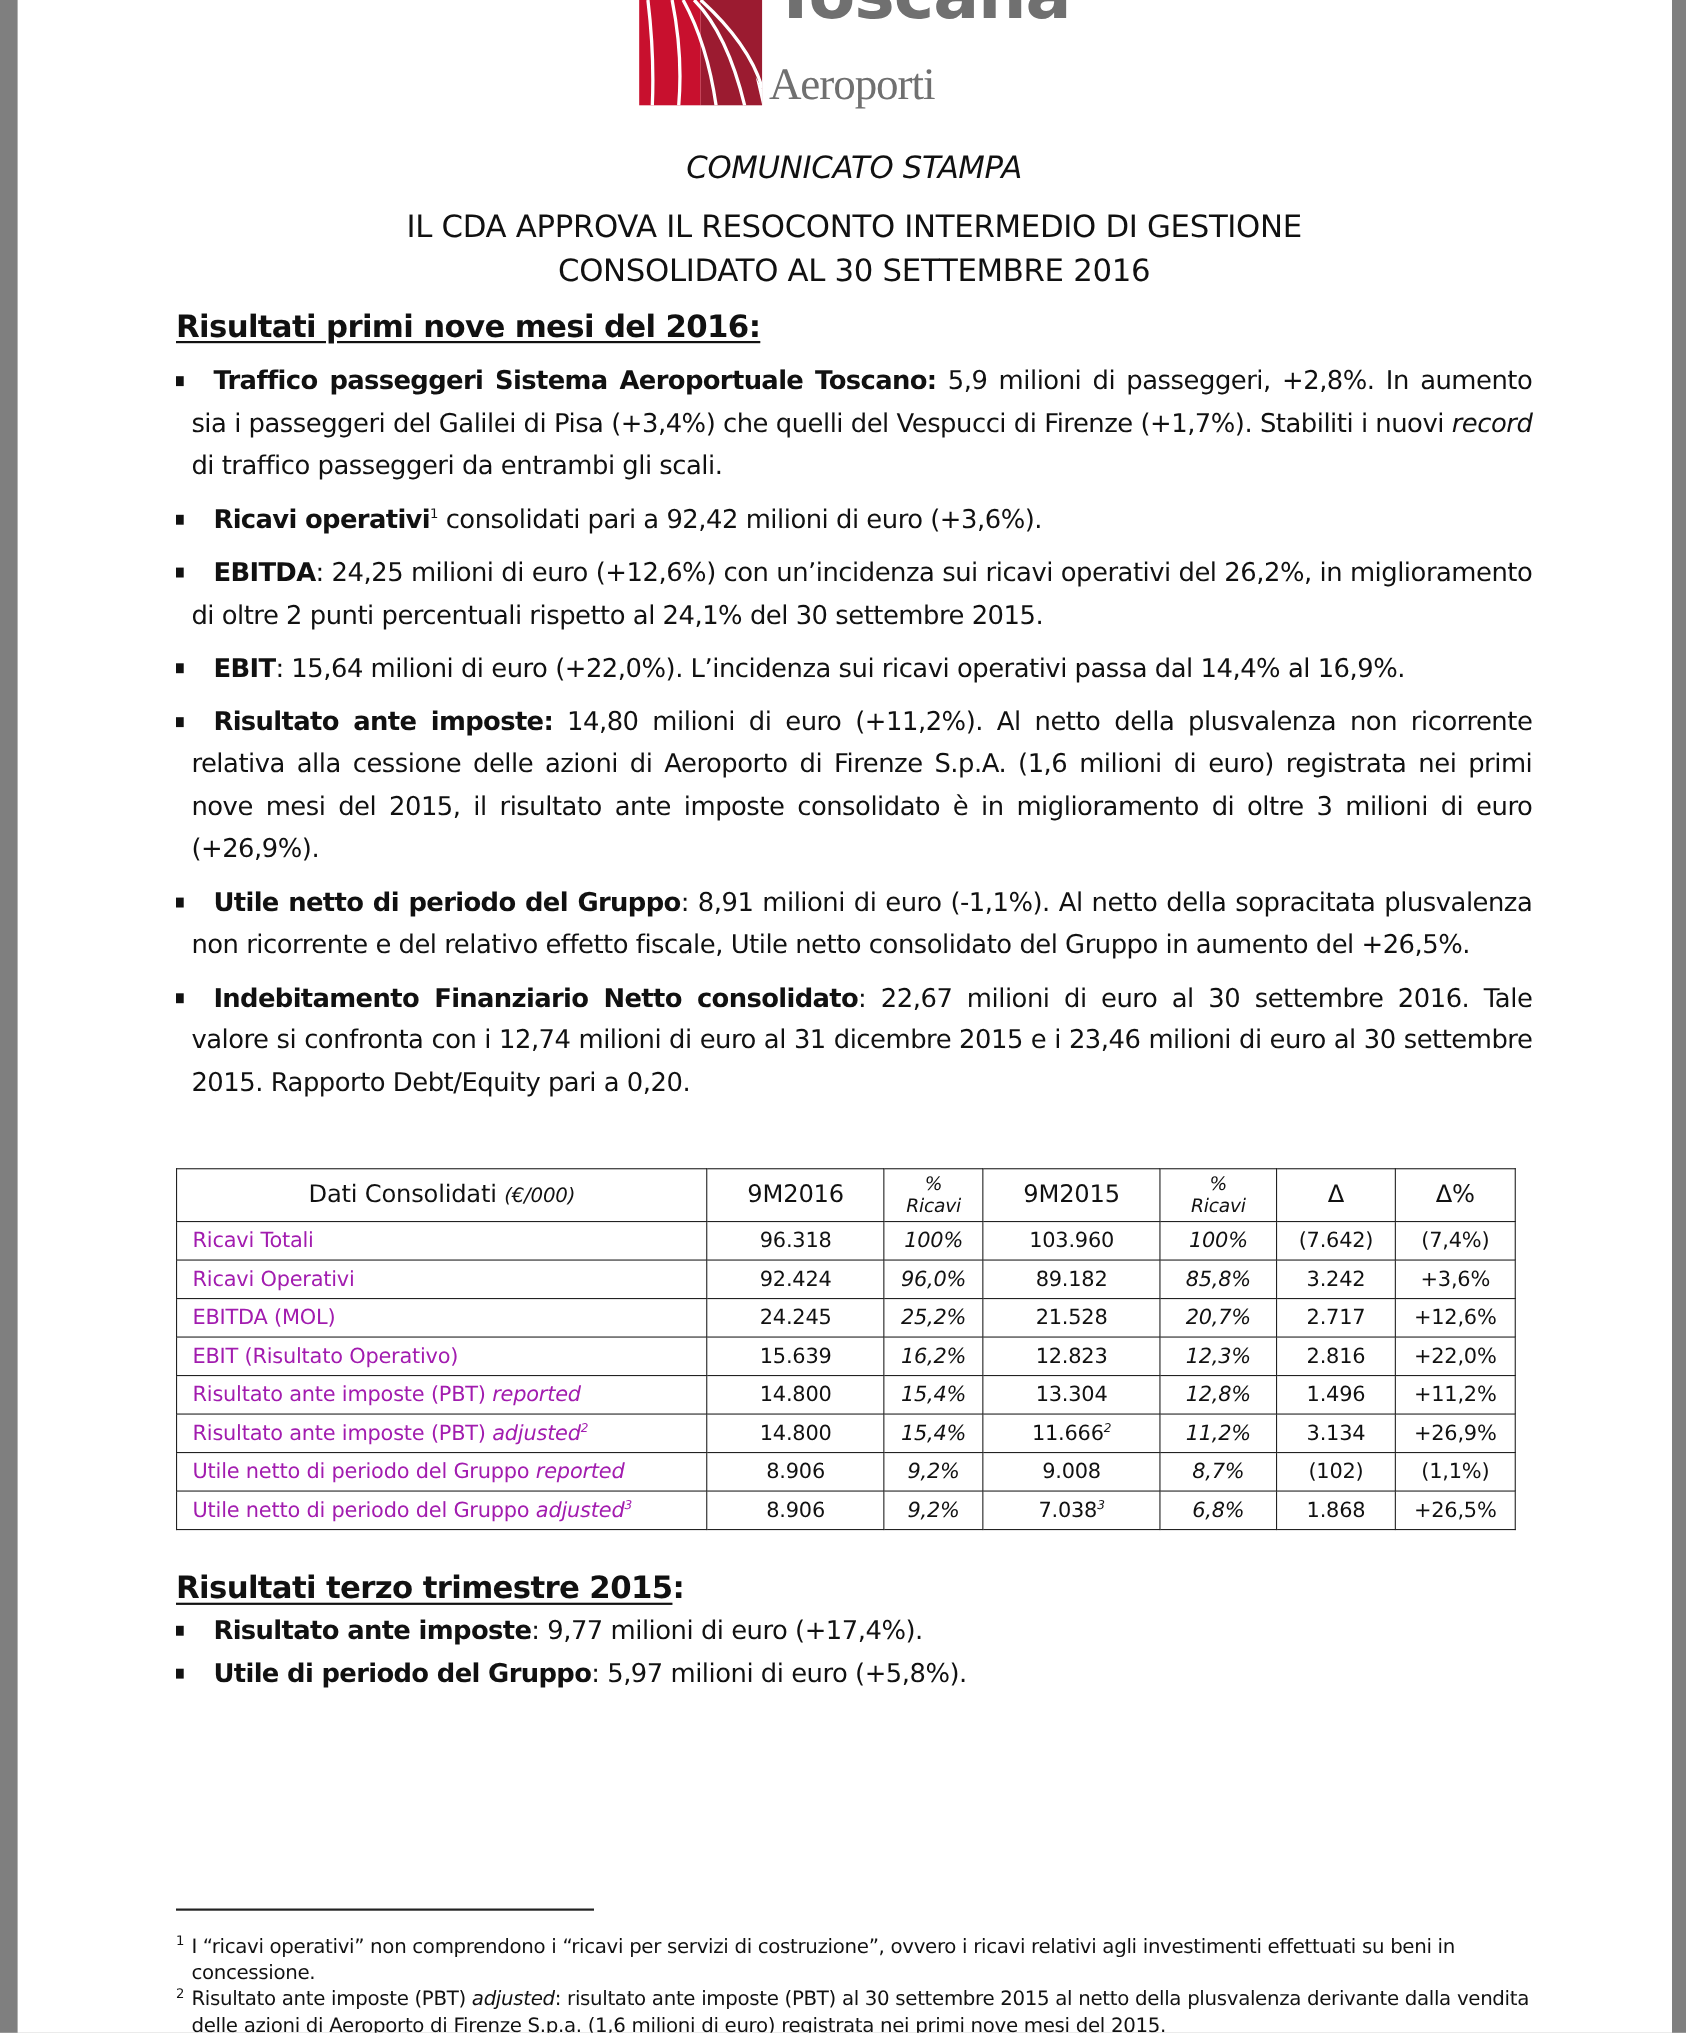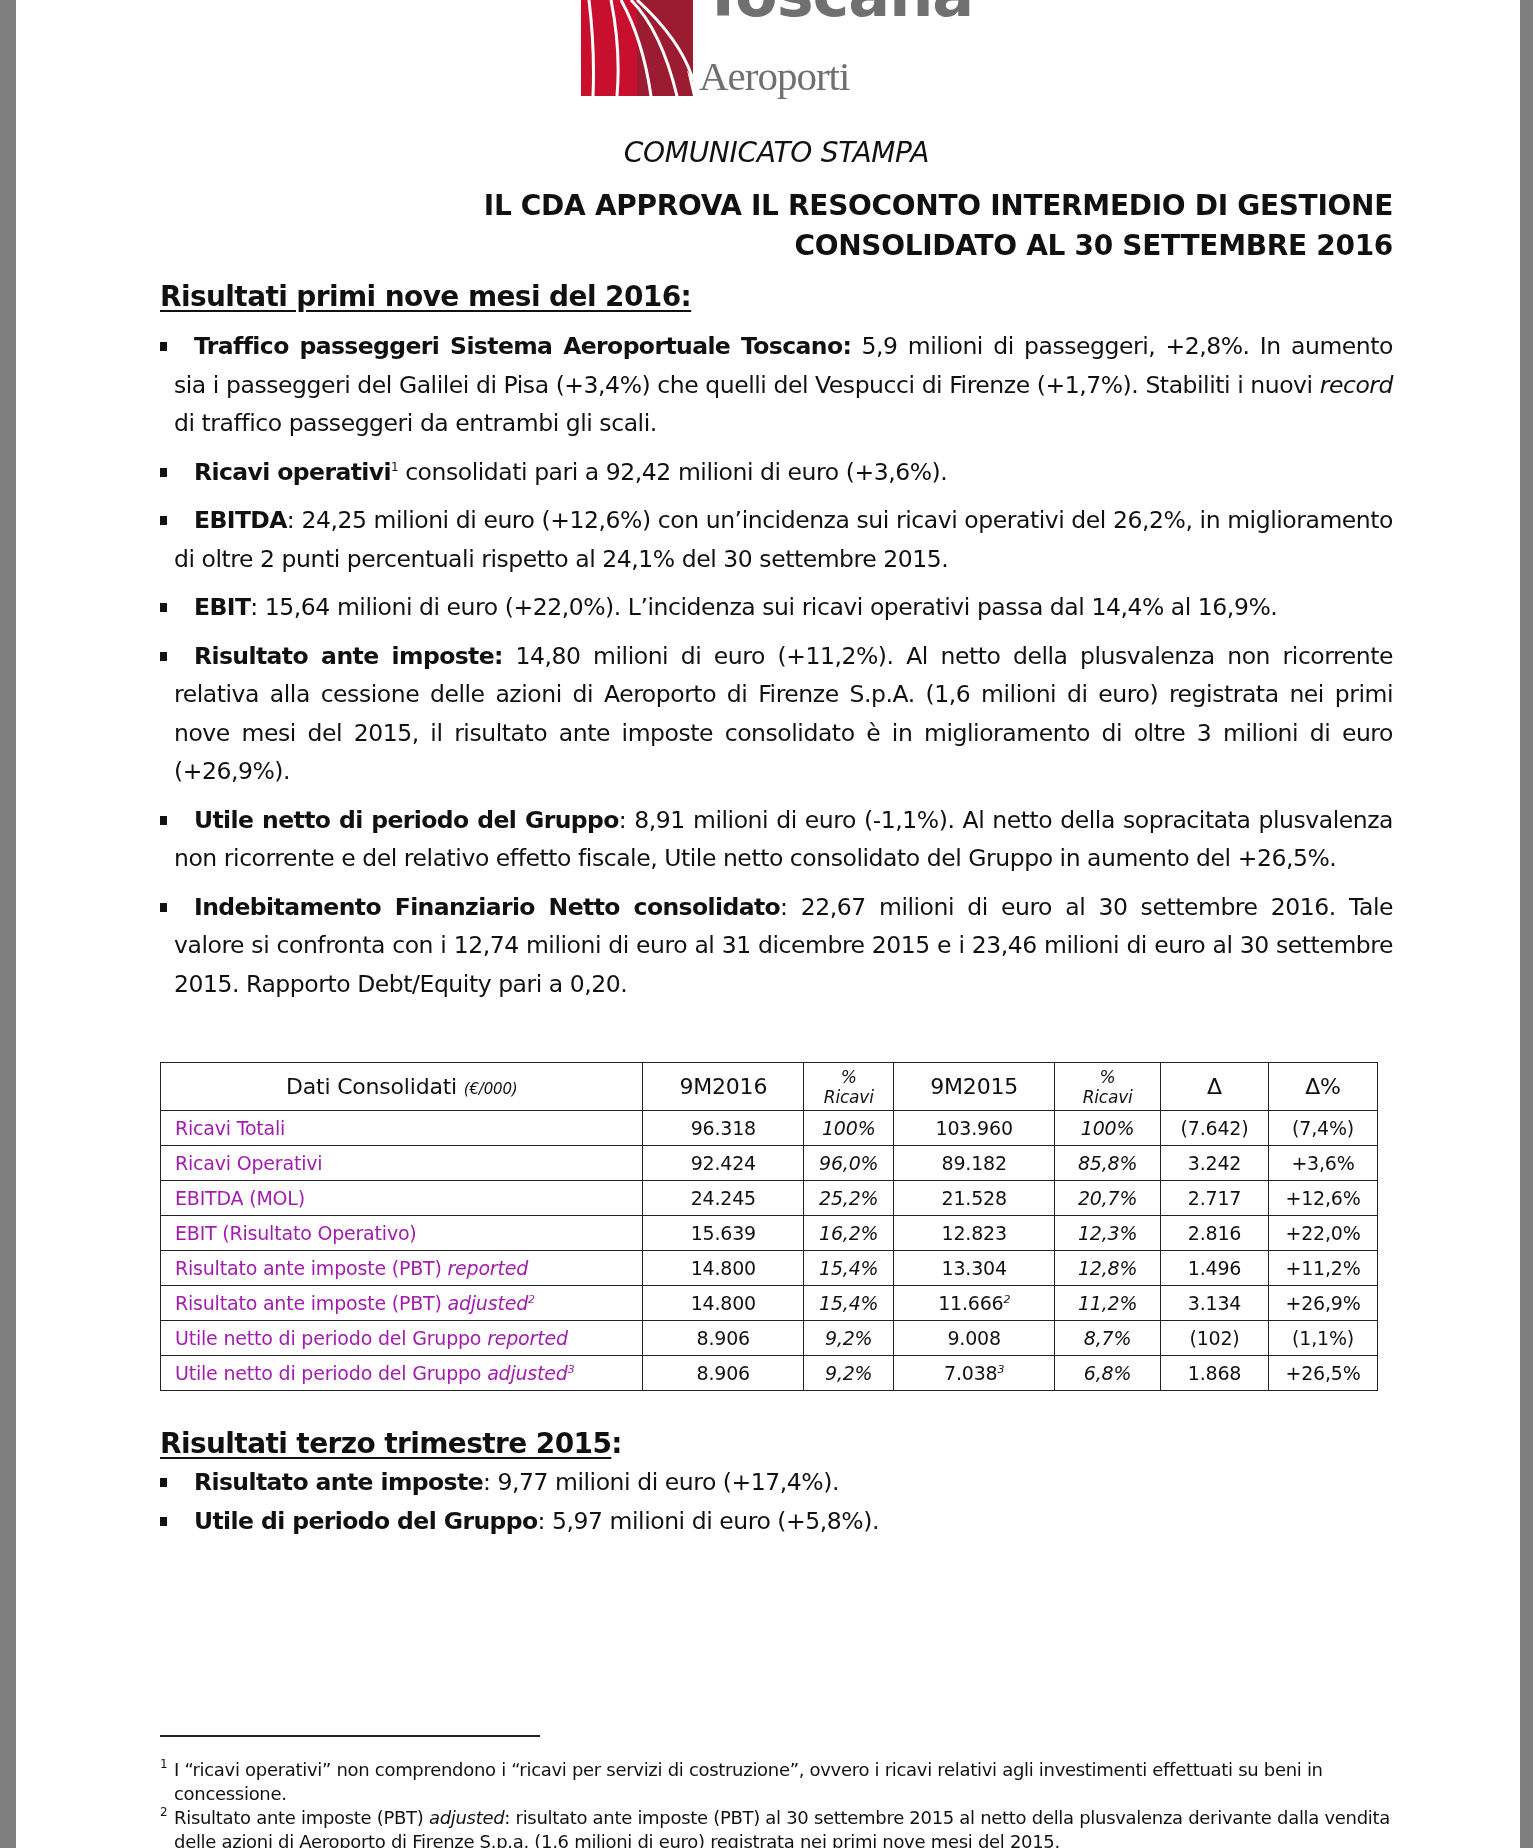--- a/index.html
+++ b/index.html
@@ -26,22 +26,22 @@
     position: absolute; left: 118px; top: 44px;
     font-family: Liberation Serif, serif; font-weight: normal;
     font-size: 41px; color: #707070; letter-spacing: -1px; line-height: 64px;
   }
   .content { position: absolute; left: 144px; width: 1233px; }
   .title1 {
     position: absolute; top: 136px; left: 0; right: 0; text-align: center;
     font-size: 28px; letter-spacing: -0.3px; font-style: italic;
   }
   .title2 {
-    position: absolute; top: 186px; left: 0; right: 0; text-align: right;
-    font-size: 28px; line-height: 40px; letter-spacing: -0.3px; font-weight: bold;
+    position: absolute; top: 186px; left: 0; right: 0; text-align: center;
+    font-size: 28px; line-height: 40px; letter-spacing: -0.3px;
   }
   .section-h {
     position: absolute; left: 0; font-size: 28px; font-weight: bold;
     text-decoration: underline; text-underline-offset: 4px; letter-spacing: -0.6px;
   }
   .bullets { position: absolute; left: 0; width: 1233px; }
   .bullet {
     position: relative; padding-left: 14px; font-size: 23.5px; line-height: 38.5px;
     text-align: justify; letter-spacing: -0.45px; margin-bottom: 10px;
   }
@@ -56,21 +56,21 @@
     position: absolute; top: 1062px; left: 0; width: 1218px;
     border-collapse: collapse; font-size: 19px; letter-spacing: -0.2px;
   }
   table.fin th, table.fin td {
     border: 1.5px solid #222; padding: 0 6px; height: 34px; text-align: center;
   }
   table.fin th { font-weight: normal; height: 47px; font-size: 22px; }
   table.fin th.small { font-style: italic; font-size: 17px; line-height: 20px; }
   table.fin td.label { text-align: left; padding-left: 14px; color: #a21caf; }
   table.fin td.pct { font-style: italic; }
-  table.fin .unit { font-style: italic; font-size: 15px; }
+  table.fin .unit { font-style: italic; font-size: 18px; }
   table.fin sup { font-size: 11px; font-style: italic; vertical-align: 7px; line-height: 0; }
   col.c1 { width: 483px; } col.c2 { width: 161px; } col.c3 { width: 90px; }
   col.c4 { width: 161px; } col.c5 { width: 106px; } col.c6 { width: 108px; } col.c7 { width: 109px; }
 
   .fn-rule { position: absolute; top: 1735px; left: 0; width: 380px; height: 2px; background: #222; }
   .footnotes { position: absolute; top: 1758px; left: 0; width: 1233px; font-size: 18px; line-height: 24px; letter-spacing: -0.3px; }
   .fn { position: relative; padding-left: 14px; }
   .fn sup { position: absolute; left: 0; top: -6px; font-size: 12px; }
 </style>
 </head>

